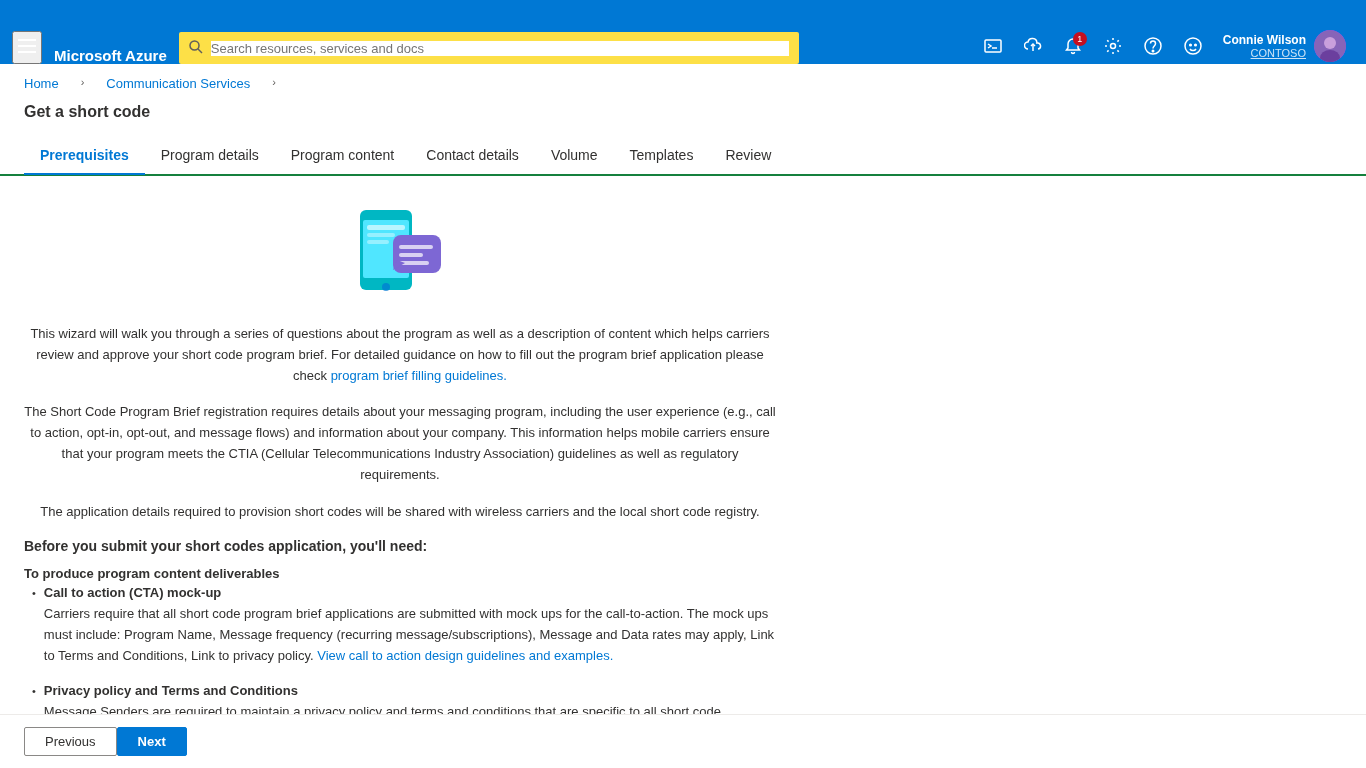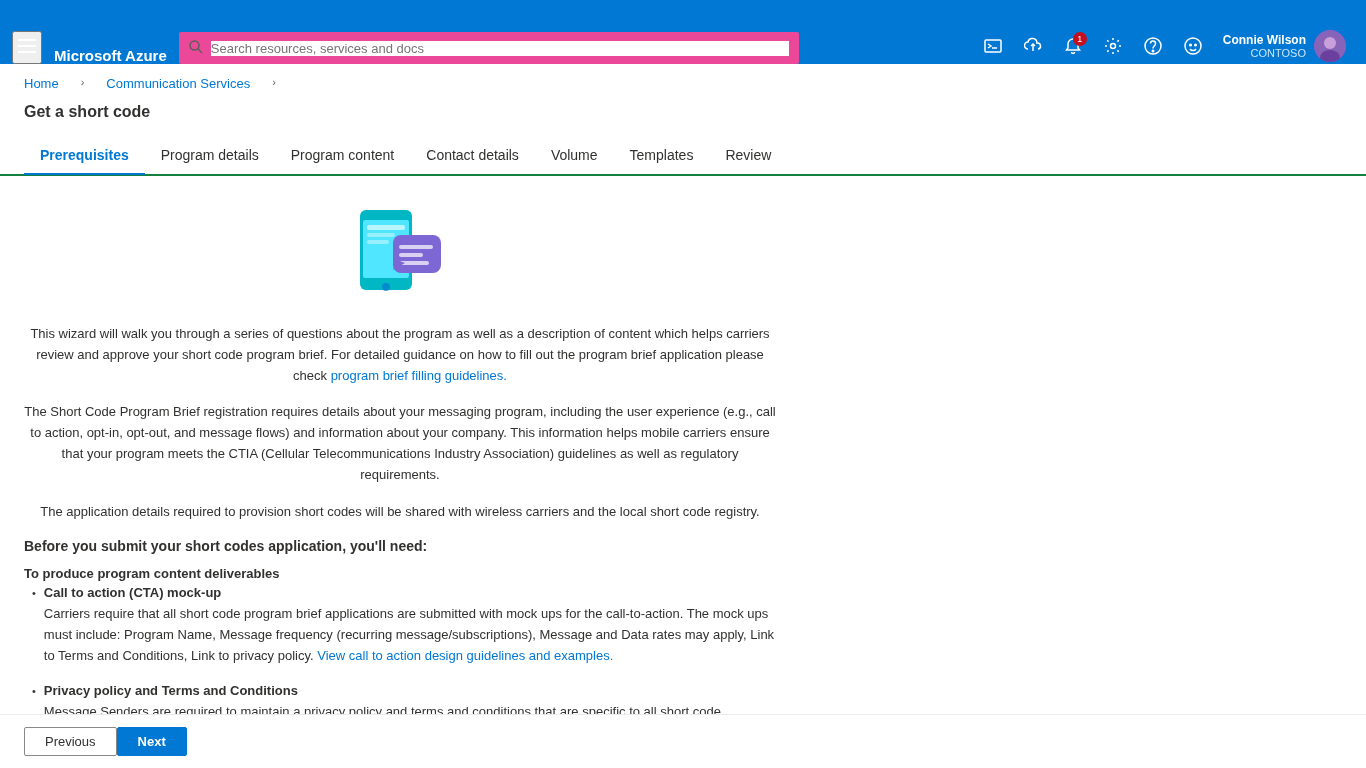--- a/index.html
+++ b/index.html
@@ -24,21 +24,21 @@
       color: white;
       font-size: 15px;
       font-weight: 600;
       white-space: nowrap;
     }
     .nav-search {
       flex: 1;
       max-width: 620px;
       display: flex;
       align-items: center;
-      background: #ec4899;
+      background: #fde047;
       border-radius: 2px;
       padding: 0 10px;
       height: 32px;
       gap: 8px;
     }
     .nav-search input {
       border: none;
       outline: none;
       font-size: 13px;
       color: #323130;
@@ -83,21 +83,21 @@
     .nav-user {
       display: flex;
       align-items: center;
       gap: 8px;
       color: white;
       cursor: pointer;
       padding: 0 8px;
     }
     .nav-user-info { text-align: right; }
     .nav-user-name { font-size: 12px; font-weight: 600; }
-    .nav-user-org { font-size: 11px; opacity: 0.8; }
+    .nav-user-org { font-size: 11px; opacity: 0.8; text-decoration: underline; }
     .nav-avatar {
       width: 32px;
       height: 32px;
       border-radius: 50%;
       background: #8a4fff;
       display: flex;
       align-items: center;
       justify-content: center;
       font-size: 13px;
       color: white;

